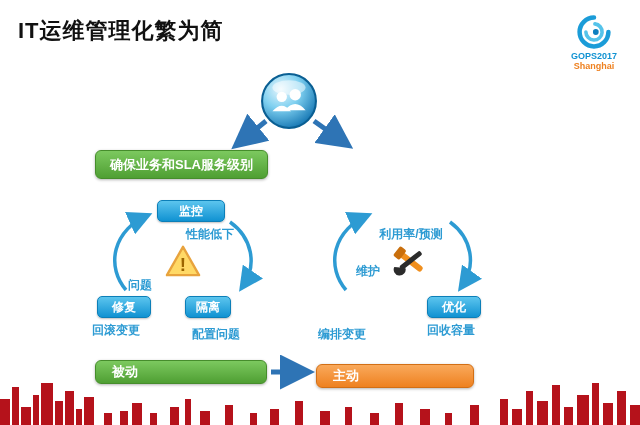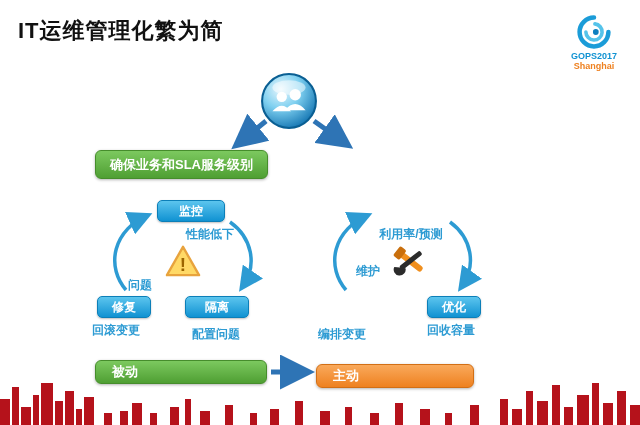--- a/index.html
+++ b/index.html
@@ -110,21 +110,21 @@
   <div class="note" style="left:172px; top:226px; width:76px; text-align:center;">性能低下</div>
   <div class="icon-box" style="left:164px; top:244px; width:38px; height:34px;">
     <svg viewBox="0 0 40 36" width="38" height="34">
       <path d="M20 3 L37 33 L3 33 Z" fill="#ffd966" stroke="#e8a33d" stroke-width="2.5" stroke-linejoin="round"></path>
       <text x="20" y="29" text-anchor="middle" font-size="20" font-weight="bold" fill="#9c6500">!</text>
     </svg>
   </div>
   <div class="note" style="left:128px; top:277px;">问题</div>
   <div class="btn-blue" style="left:97px; top:296px; width:54px; height:22px;">修复</div>
   <div class="note" style="left:92px; top:322px;">回滚变更</div>
-  <div class="btn-blue" style="left:185px; top:296px; width:64px; height:22px;">隔离</div>
+  <div class="btn-blue" style="left:185px; top:296px; width:46px; height:22px;">隔离</div>
   <div class="note" style="left:192px; top:326px;">配置问题</div>
 
   <div class="note" style="left:376px; top:226px; width:70px; text-align:center;">利用率/预测</div>
   <div class="icon-box" style="left:392px; top:245px; width:36px; height:32px;">
     <svg viewBox="0 0 36 32" width="36" height="32">
       <g transform="rotate(38 18 16)">
         <rect x="3" y="13" width="30" height="6" rx="2.5" fill="#f08f1e"></rect>
         <rect x="1" y="10" width="8" height="12" rx="2" fill="#c96f0d"></rect>
       </g>
       <g transform="rotate(-38 18 16)">

